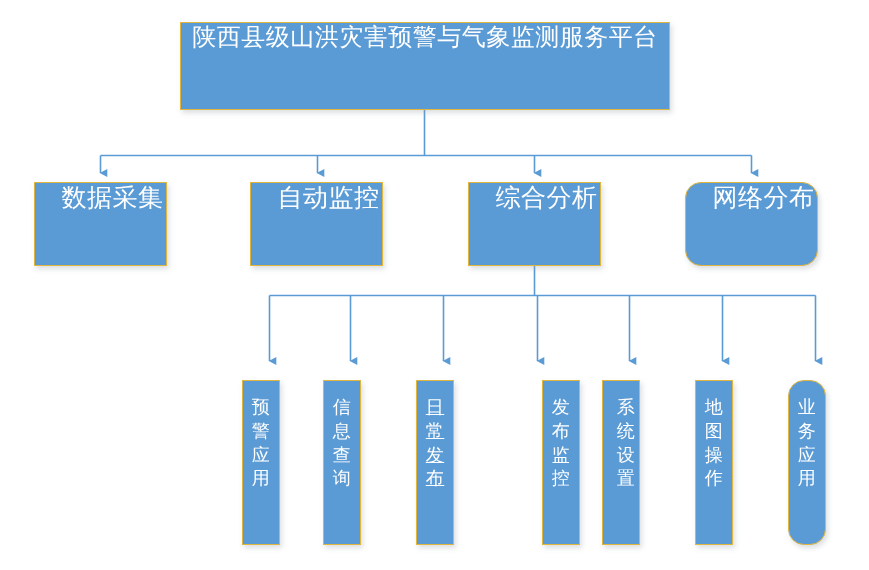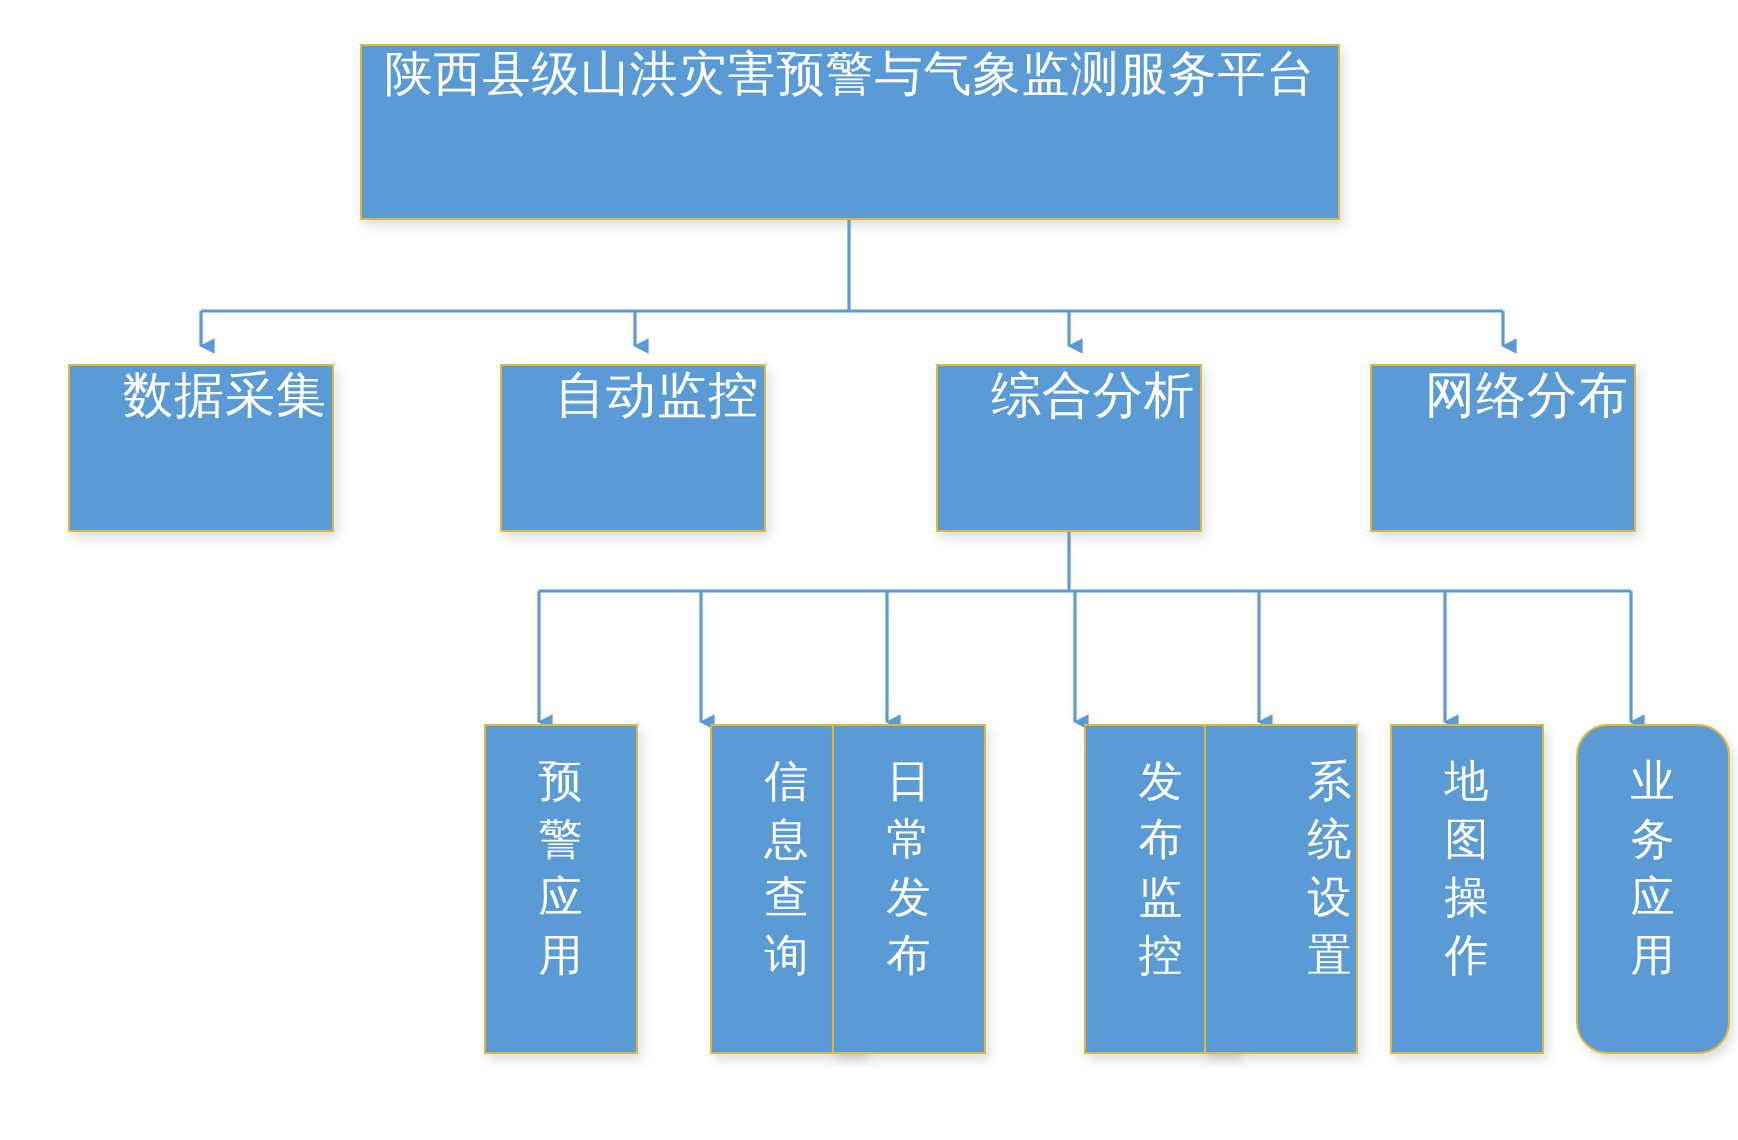--- a/index.html
+++ b/index.html
@@ -50,39 +50,39 @@
   .node-l2 {
     top: 182px;
     width: 133px;
     height: 84px;
     font-size: 25px;
     padding-left: 24px;
   }
   .node-l2.c0 { left: 34px; }
   .node-l2.c1 { left: 250px; }
   .node-l2.c2 { left: 468px; }
-  .node-l2.c3 { left: 685px; }
+  .node-l2.c3 { left: 685px; border-radius: 16px; }
   .node-l3 {
-    top: 362px;
-    width: 77px;
+    top: 380px;
+    width: 38px;
     height: 165px;
-    font-size: 22px;
+    font-size: 18px;
     padding-top: 14px;
     align-items: flex-start;
   }
   .node-l3 .vtext {
     display: block;
     width: 26px;
     line-height: 1.32;
     word-break: break-all;
     white-space: normal;
   }
   .node-l3.p0 { left: 242px; }
-  .node-l3.p1 { left: 323px; margin-left: 32px; }
-  .node-l3.p2 { left: 416px; }
+  .node-l3.p1 { left: 323px; }
+  .node-l3.p2 { left: 416px; text-decoration: underline; }
   .node-l3.p3 { left: 510px; margin-left: 32px; }
   .node-l3.p4 { left: 602px; justify-content: flex-end; }
   .node-l3.p5 { left: 695px; }
   .node-l3.p6 { left: 788px; border-radius: 16px; }
   .nlabel {
     display: block;
   }
 </style>
 </head>
 <body>

